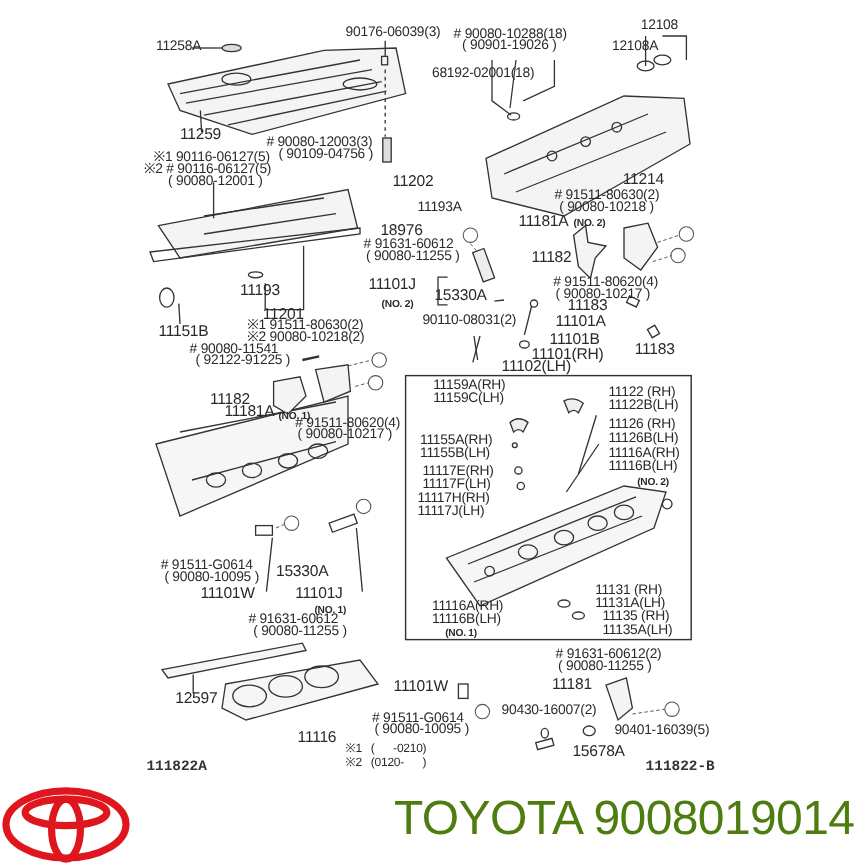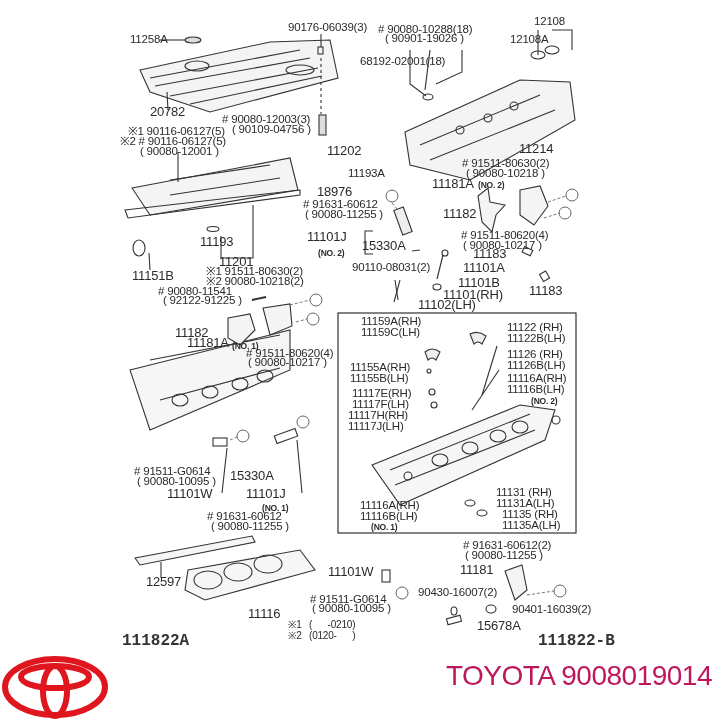--- a/index.html
+++ b/index.html
@@ -4,23 +4,23 @@
 <style>
   html, body { margin:0; padding:0; background:#ffffff; }
   body { width:720px; height:720px; position:relative; overflow:hidden;
          font-family:"Liberation Sans", sans-serif; color:#222; }
   .diagram { position:absolute; left:0; top:0; width:720px; height:650px; }
   .diagram svg { position:absolute; left:0; top:0; }
   .lbl { position:absolute; font-size:11.5px; line-height:11px; white-space:pre; color:#2a2a2a; letter-spacing:-0.2px; }
   .lbl.sm { font-size:10px; line-height:10px; }
   .lbl.xs { font-size:8.5px; font-weight:bold; }
   .lbl.big { font-size:13px; }
-  .footer-code { position:absolute; font-family:"Liberation Mono", monospace; font-size:16px; font-weight:bold; color:#333; }
+  .footer-code { position:absolute; font-family:"Liberation Mono", monospace; font-size:12px; font-weight:bold; color:#333; }
   .brand-logo { position:absolute; left:0; top:655px; width:120px; height:65px; }
-  .part-title { position:absolute; right:8px; top:660px; font-size:28px; color:#be185d; letter-spacing:-0.5px; }
+  .part-title { position:absolute; right:8px; top:660px; font-size:40px; color:#4d7c0f; letter-spacing:-0.5px; }
 </style>
 </head>
 <body>
 
 <div class="diagram">
   <svg width="720" height="650" viewBox="0 0 720 650" fill="none" stroke="#333" stroke-width="1.1">
 
     <path d="M140 70 L270 42 L330 40 L338 78 L210 112 L150 92 Z" fill="#f4f4f4"></path>
     <path d="M150 78 L300 50 M155 86 L310 58 M170 96 L318 68 M190 104 L322 76"></path>
     <ellipse cx="197" cy="66" rx="12" ry="5"></ellipse>
@@ -140,21 +140,21 @@
     </g>
   </svg>
 
   <span class="lbl" style="left:130px;top:34px">11258A</span>
   <span class="lbl" style="left:288px;top:22px">90176-06039(3)</span>
   <span class="lbl" style="left:378px;top:24px"># 90080-10288(18)</span>
   <span class="lbl" style="left:385px;top:33px">( 90901-19026 )</span>
   <span class="lbl" style="left:534px;top:16px">12108</span>
   <span class="lbl" style="left:510px;top:34px">12108A</span>
   <span class="lbl" style="left:360px;top:56px">68192-02001(18)</span>
-  <span class="lbl big" style="left:150px;top:106px">20782</span>
+  <span class="lbl big" style="left:150px;top:106px">11259</span>
   <span class="lbl" style="left:222px;top:114px"># 90080-12003(3)</span>
   <span class="lbl" style="left:232px;top:124px">( 90109-04756 )</span>
   <span class="lbl" style="left:128px;top:126px">※1 90116-06127(5)</span>
   <span class="lbl" style="left:120px;top:136px">※2 # 90116-06127(5)</span>
   <span class="lbl" style="left:140px;top:146px">( 90080-12001 )</span>
   <span class="lbl big" style="left:327px;top:145px">11202</span>
   <span class="lbl big" style="left:519px;top:143px">11214</span>
   <span class="lbl" style="left:348px;top:168px">11193A</span>
   <span class="lbl" style="left:462px;top:158px"># 91511-80630(2)</span>
   <span class="lbl" style="left:466px;top:168px">( 90080-10218 )</span>
@@ -223,21 +223,21 @@
   <span class="lbl" style="left:211px;top:521px">( 90080-11255 )</span>
 
   <span class="lbl" style="left:463px;top:540px"># 91631-60612(2)</span>
   <span class="lbl" style="left:465px;top:550px">( 90080-11255 )</span>
   <span class="lbl big" style="left:460px;top:564px">11181</span>
   <span class="lbl big" style="left:146px;top:576px">12597</span>
   <span class="lbl big" style="left:328px;top:566px">11101W</span>
   <span class="lbl" style="left:310px;top:594px"># 91511-G0614</span>
   <span class="lbl" style="left:312px;top:603px">( 90080-10095 )</span>
   <span class="lbl" style="left:418px;top:587px">90430-16007(2)</span>
-  <span class="lbl" style="left:512px;top:604px">90401-16039(2)</span>
+  <span class="lbl" style="left:512px;top:604px">90401-16039(5)</span>
   <span class="lbl big" style="left:477px;top:620px">15678A</span>
   <span class="lbl big" style="left:248px;top:608px">11116</span>
 
   <span class="lbl sm" style="left:288px;top:620px">※1</span>
   <span class="lbl sm" style="left:309px;top:620px">(      -0210)</span>
   <span class="lbl sm" style="left:288px;top:631px">※2</span>
   <span class="lbl sm" style="left:309px;top:631px">(0120-      )</span>
 
   <span class="footer-code" style="left:122px;top:632px">111822A</span>
   <span class="footer-code" style="left:538px;top:632px">111822-B</span>

